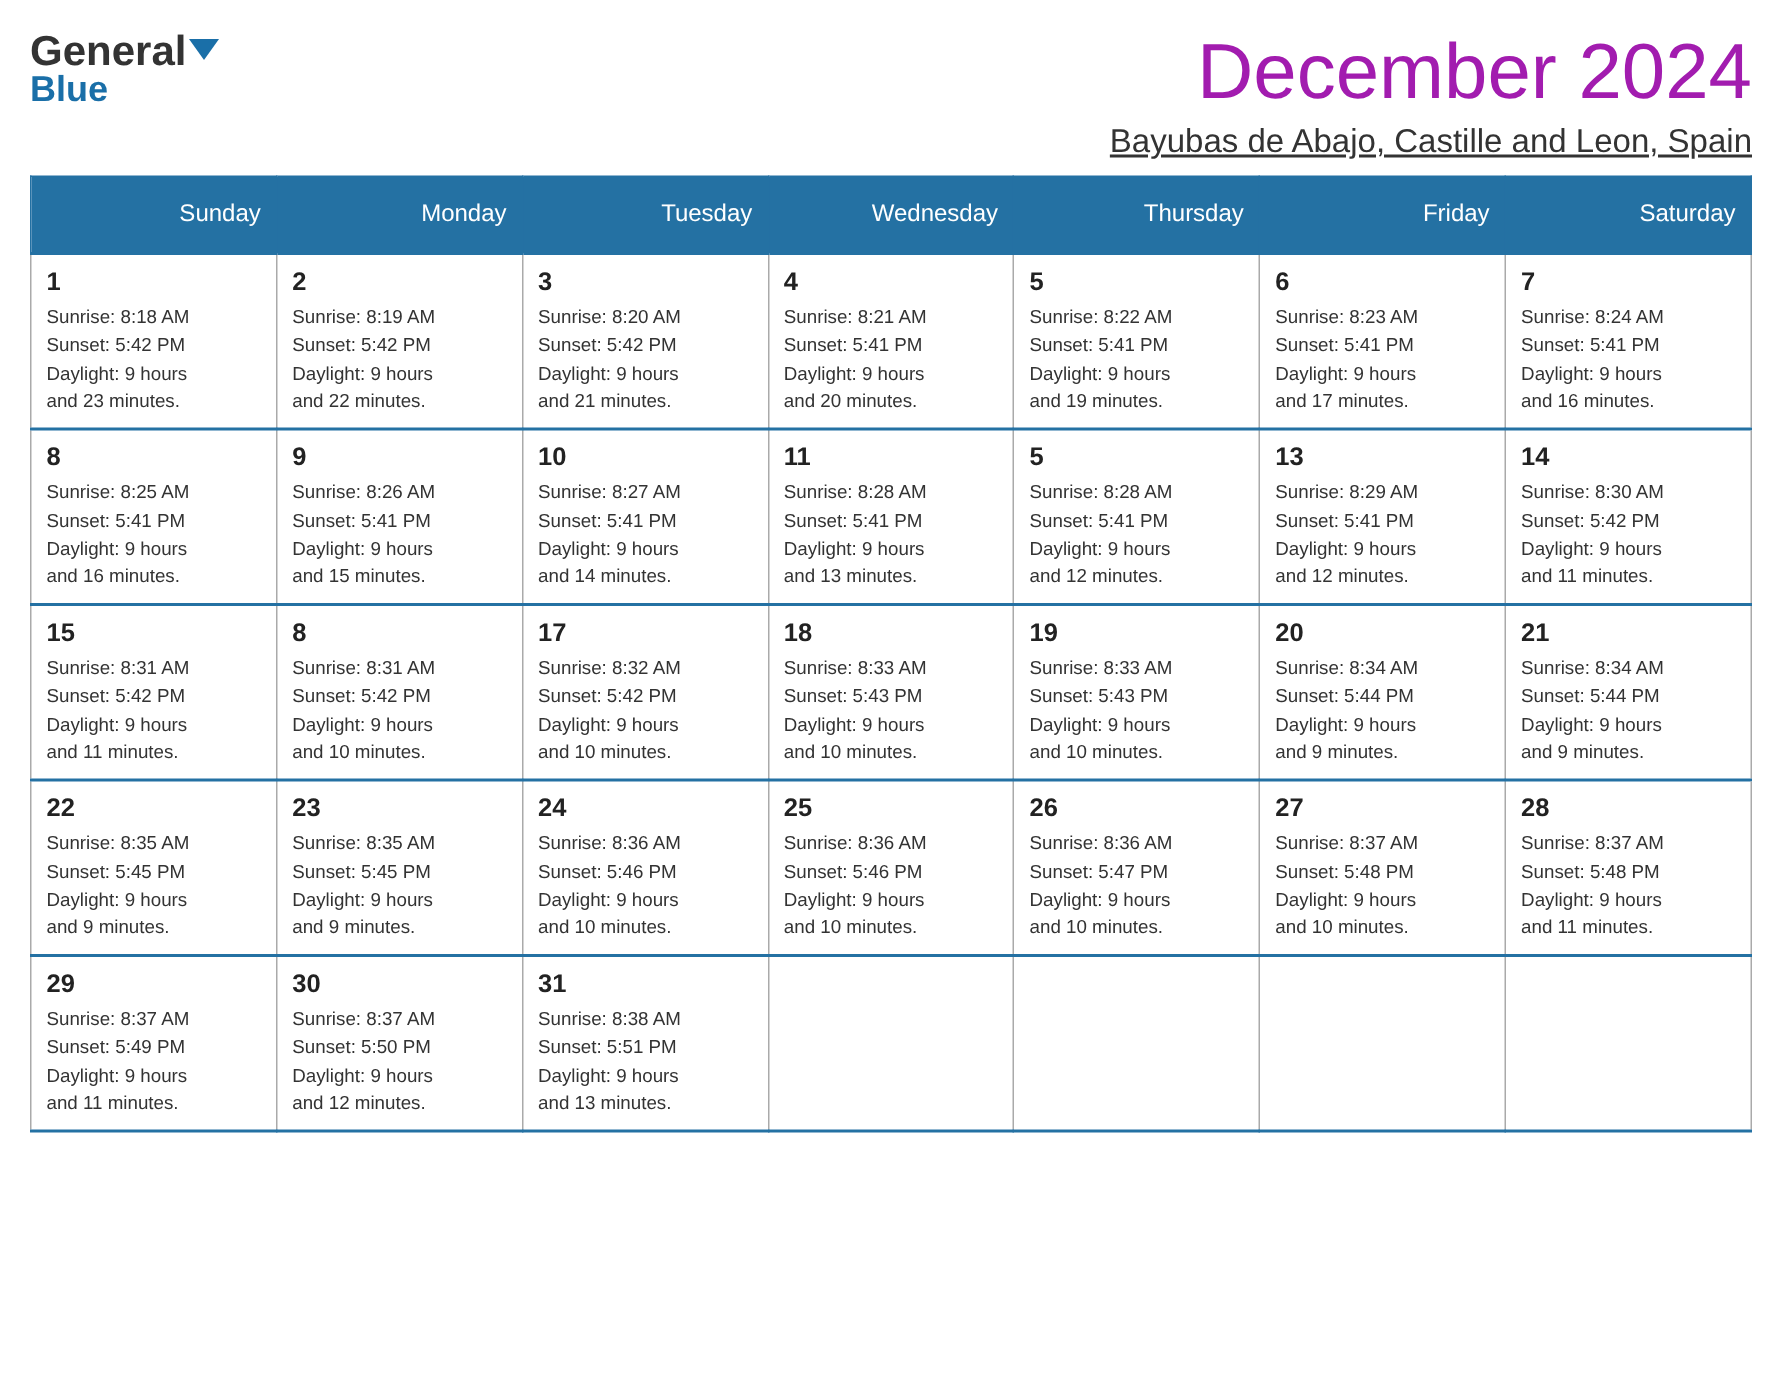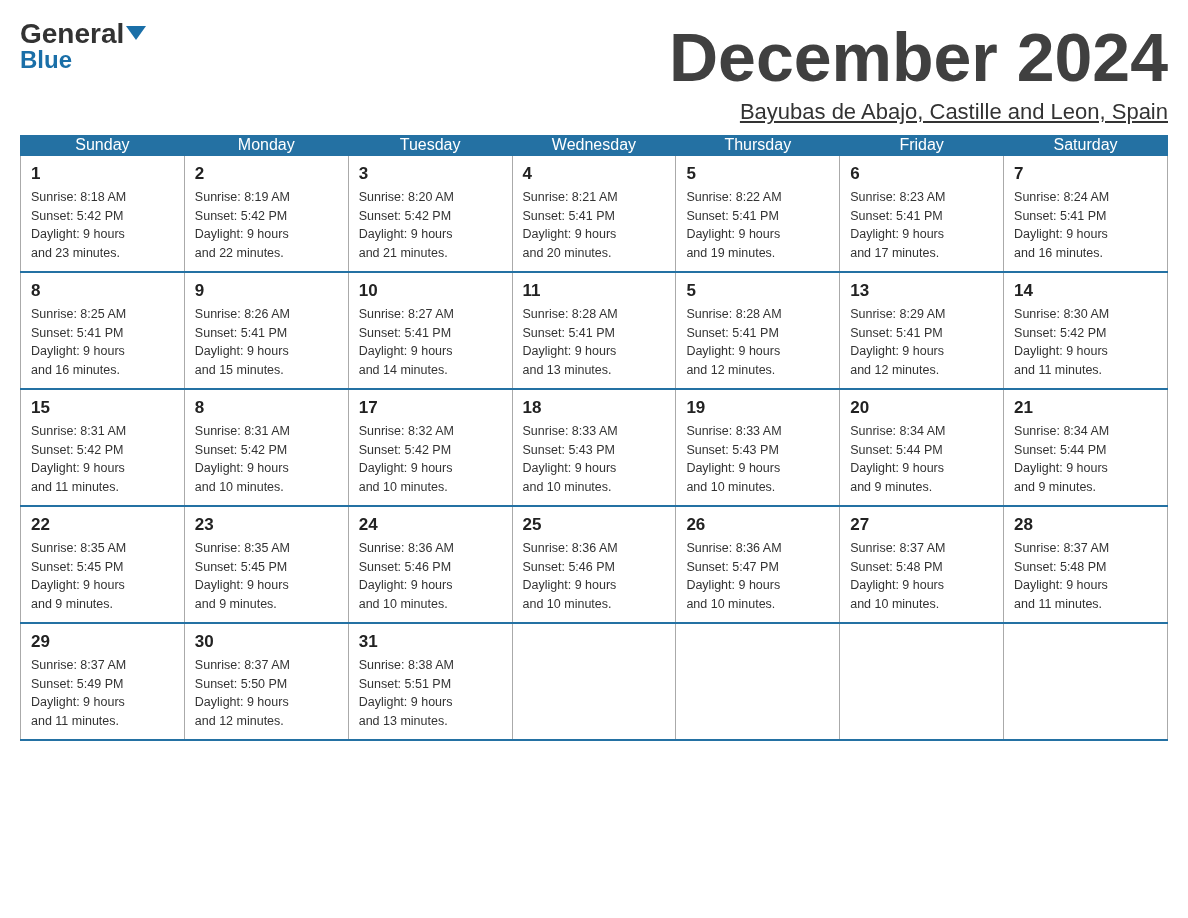--- a/index.html
+++ b/index.html
@@ -44,43 +44,43 @@
       border-top: 14px solid #1a6fa8;
       margin-left: 2px;
       vertical-align: middle;
       position: relative;
       top: -3px;
     }
     .title-section {
       text-align: right;
     }
     .month-title {
-      font-size: 68px;
-      font-weight: bold;
-      color: #404040;
+      font-size: 52px;
+      font-weight: normal;
+      color: #a21caf;
       line-height: 1.1;
     }
     .location-title {
       font-size: 22px;
       color: #333;
       margin-top: 4px;
       text-decoration: underline;
     }
     .calendar {
       width: 100%;
       border-collapse: collapse;
       margin-top: 10px;
     }
     .calendar th {
       background-color: #2471a3;
       color: #fff;
       font-size: 16px;
       font-weight: normal;
-      padding: 0 10px;
-      text-align: center;
+      padding: 16px 10px;
+      text-align: right;
       border: 1px solid #2471a3;
     }
     .calendar td {
       vertical-align: top;
       padding: 8px 10px;
       border: 1px solid #aaa;
       width: calc(100% / 7);
       min-height: 110px;
       font-size: 13px;
       color: #333;

